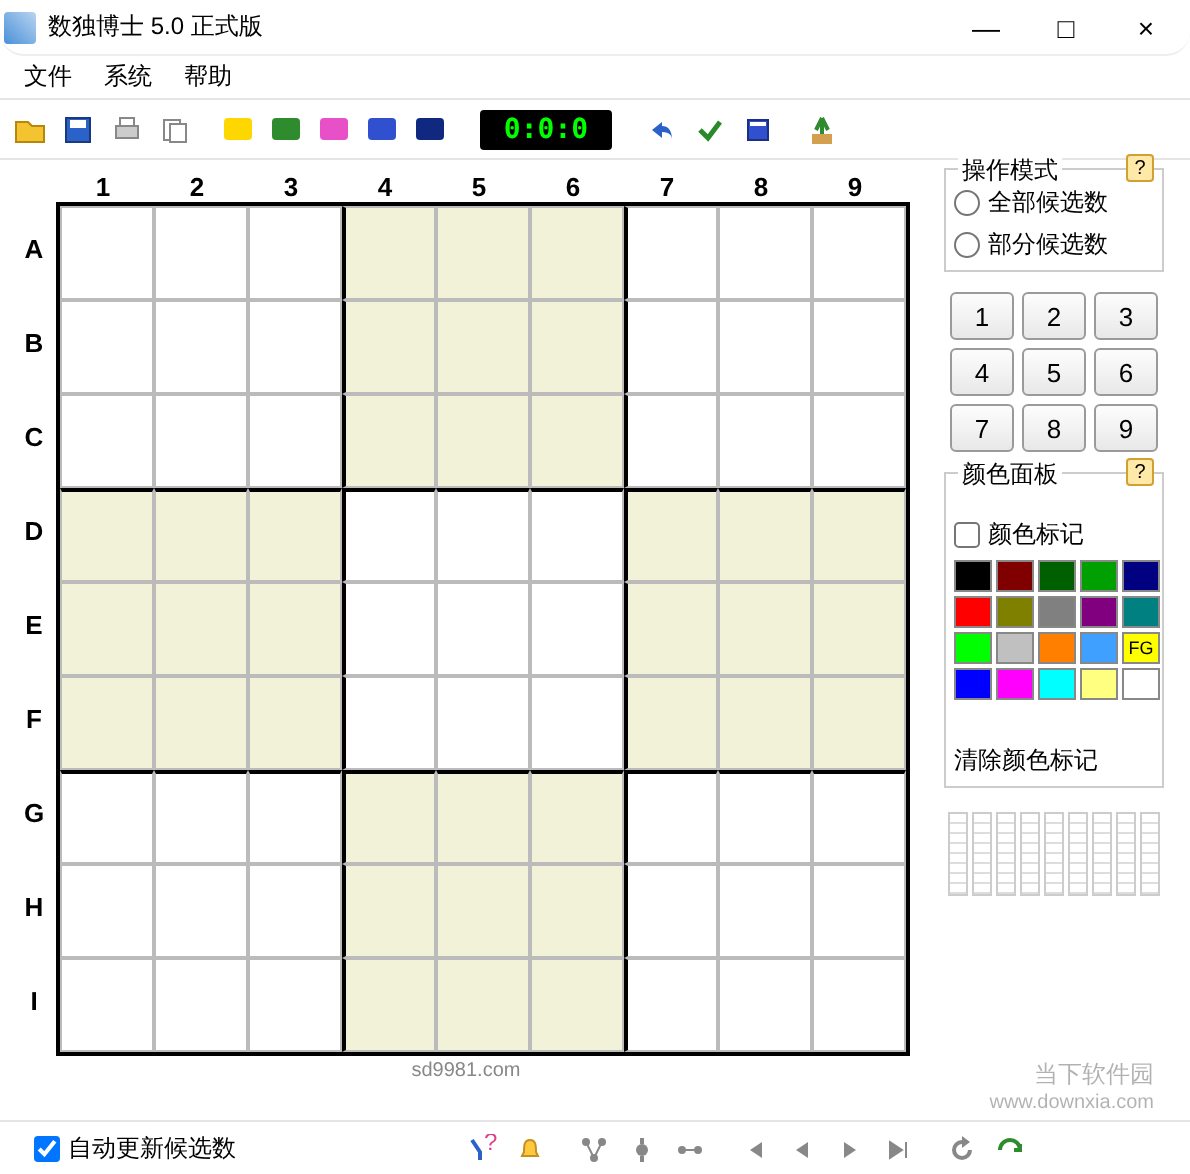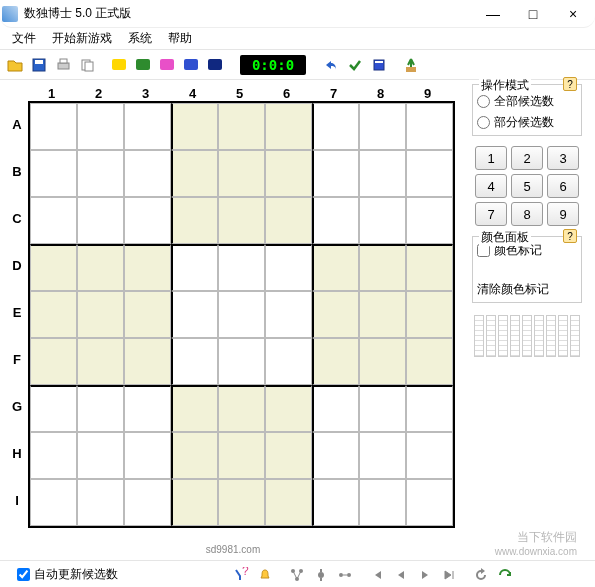--- a/index.html
+++ b/index.html
@@ -55,21 +55,20 @@
   <div class="title">数独博士 5.0 正式版</div>
   <div class="win-btns">
     <div class="win-btn">—</div>
     <div class="win-btn">□</div>
     <div class="win-btn close">×</div>
   </div>
 </div>
 
 <div class="menubar">
   <div class="menu-item">文件</div>
-  <div class="menu-item">开始新游戏</div>
   <div class="menu-item">系统</div>
   <div class="menu-item">帮助</div>
 </div>
 
 <div class="toolbar">
   <div class="tb-btn">
       <svg width="16" height="14">
         <path d="M1 3h6l2 2h6v8H1z" fill="#f4c430" stroke="#b8860b"></path>
       </svg>
     </div>
@@ -237,21 +236,21 @@
           <div class="cell"></div>
           <div class="cell"></div>
           <div class="cell shaded bl"></div>
           <div class="cell shaded"></div>
           <div class="cell shaded"></div>
           <div class="cell bl"></div>
           <div class="cell"></div>
           <div class="cell"></div>
         </div>
     </div>
-    <div class="link-text" style="margin-top:16px;">sd9981.com</div>
+    <div class="link-text" style="margin-top:2px;">sd9981.com</div>
   </div>
 
   <div class="right-panel">
     <div class="group">
       <span class="group-title">操作模式</span>
       <span class="help-q">?</span>
       <label class="radio-row">
           <input type="radio" name="m" style="">
           <span>全部候选数</span>
         </label>
@@ -267,24 +266,46 @@
       <div class="num-btn">4</div>
       <div class="num-btn">5</div>
       <div class="num-btn">6</div>
       <div class="num-btn">7</div>
       <div class="num-btn">8</div>
       <div class="num-btn">9</div>
     </div>
     <div class="group" style="margin-top:4px;">
       <span class="group-title">颜色面板</span>
       <span class="help-q">?</span>
-      <label class="checkbox-row" style="margin-top:1px;">
+      <label class="checkbox-row" style="margin-top:18px;">
           <input type="checkbox" style="">
           <span>颜色标记</span>
         </label>
+      <div class="color-grid">
+        <div class="color-cell" style="background:#000"></div>
+        <div class="color-cell" style="background:#800000"></div>
+        <div class="color-cell" style="background:#006000"></div>
+        <div class="color-cell" style="background:#00a000"></div>
+        <div class="color-cell" style="background:#000080"></div>
+        <div class="color-cell" style="background:#ff0000"></div>
+        <div class="color-cell" style="background:#808000"></div>
+        <div class="color-cell" style="background:#808080"></div>
+        <div class="color-cell" style="background:#800080"></div>
+        <div class="color-cell" style="background:#008080"></div>
+        <div class="color-cell" style="background:#00ff00"></div>
+        <div class="color-cell" style="background:#c0c0c0"></div>
+        <div class="color-cell" style="background:#ff8000"></div>
+        <div class="color-cell" style="background:#40a0ff"></div>
+        <div class="color-cell" style="background:#ffff00">FG</div>
+        <div class="color-cell" style="background:#0000ff"></div>
+        <div class="color-cell" style="background:#ff00ff"></div>
+        <div class="color-cell" style="background:#00ffff"></div>
+        <div class="color-cell" style="background:#ffff80"></div>
+        <div class="color-cell" style="background:#ffffff"></div>
+      </div>
       <div class="clear-color">清除颜色标记</div>
     </div>
     <div class="sliders">
       <div class="slider"></div>
       <div class="slider"></div>
       <div class="slider"></div>
       <div class="slider"></div>
       <div class="slider"></div>
       <div class="slider"></div>
       <div class="slider"></div>

